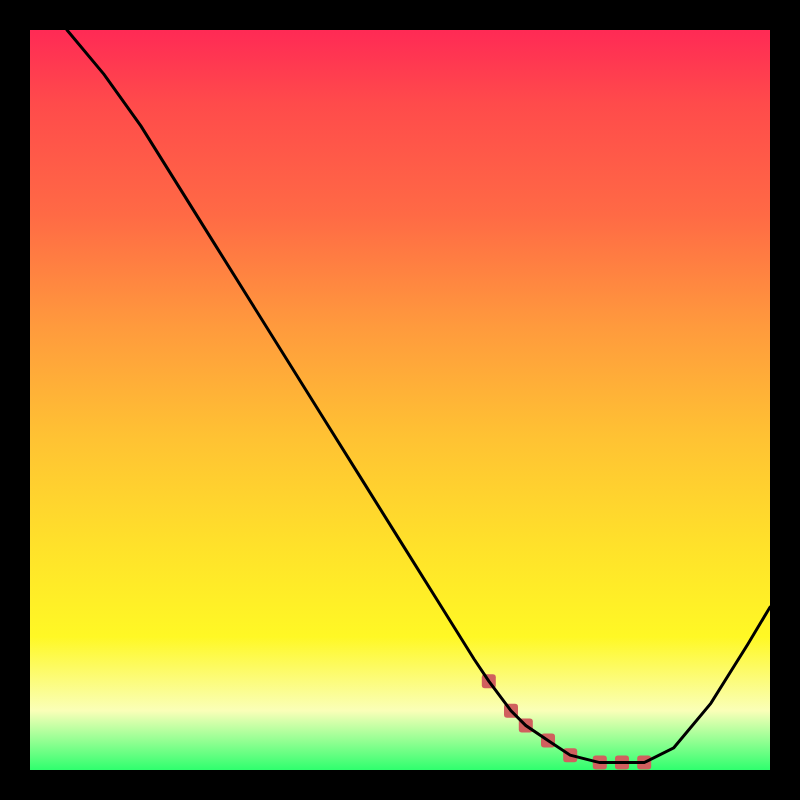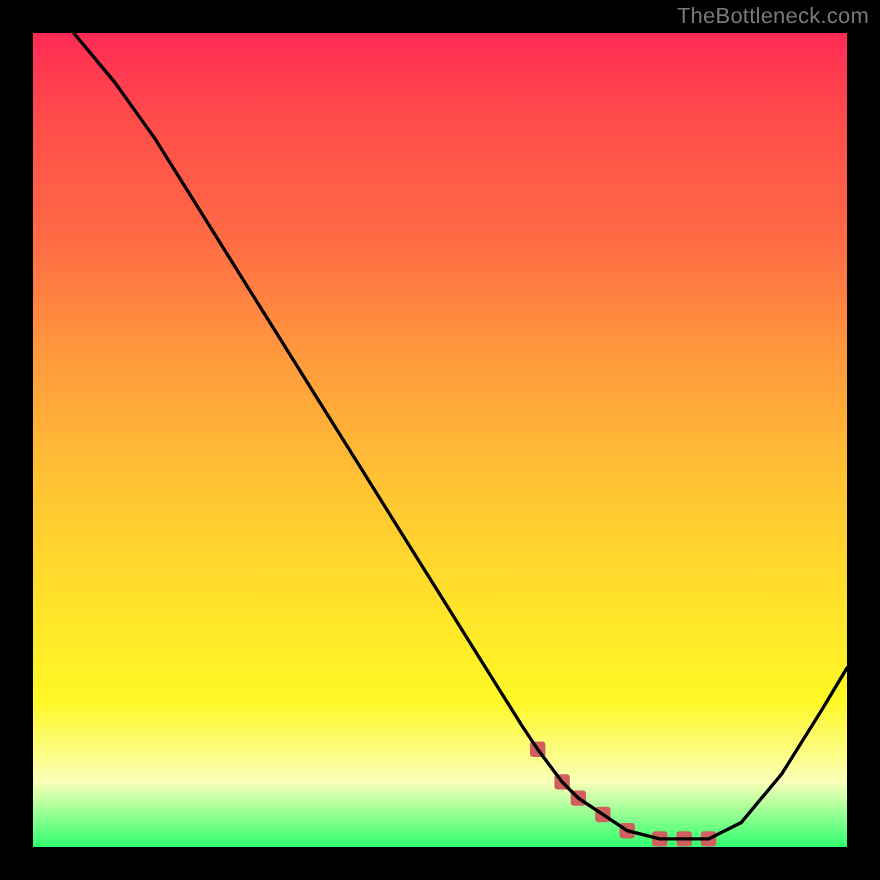--- a/index.html
+++ b/index.html
@@ -73,14 +73,13 @@
           <rect x="511.0" y="703.4" width="14" height="14" rx="3"></rect>
           <rect x="533.2" y="718.2" width="14" height="14" rx="3"></rect>
           <rect x="562.8" y="725.6" width="14" height="14" rx="3"></rect>
           <rect x="585.0" y="725.6" width="14" height="14" rx="3"></rect>
           <rect x="607.2" y="725.6" width="14" height="14" rx="3"></rect>
         </g>
       <path fill="none" stroke="#000" stroke-width="3" stroke-linecap="round" d="M37.0 0.0 L74.0 44.4 L111.0 96.2 L148.0 155.4 L185.0 214.6 L222.0 273.8 L259.0 333.0 L296.0 392.2 L333.0 451.4 L370.0 510.6 L407.0 569.8 L444.0 629.0 L458.8 651.2 L481.0 680.8 L495.8 695.6 L518.0 710.4 L540.2 725.2 L569.8 732.6 L592.0 732.6 L614.2 732.6 L643.8 717.8 L680.8 673.4 L717.8 614.2 L740.0 577.2"></path>
     </svg>
   </div>
 
-  <div class="watermark">TheBottleneck.com</div>
 </div>
 
 </body></html>

